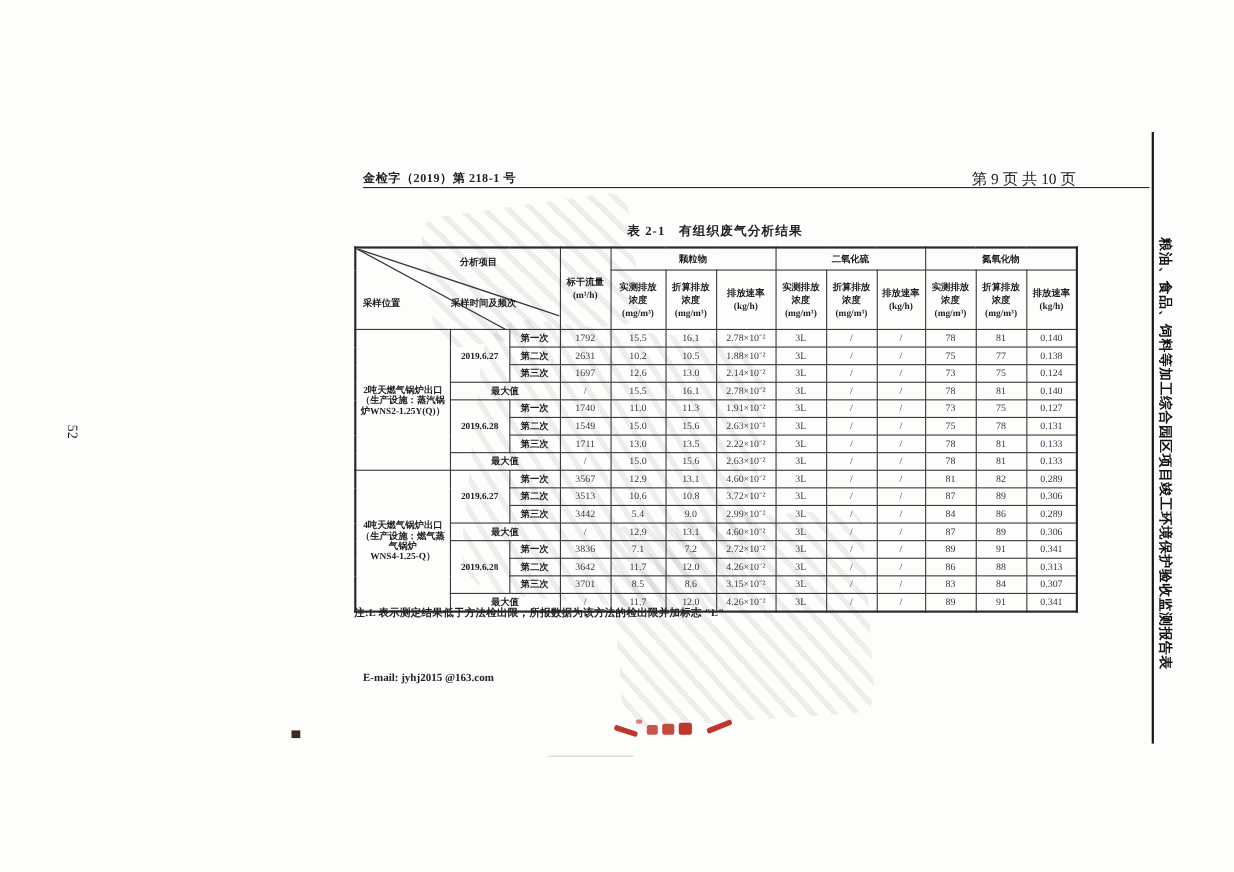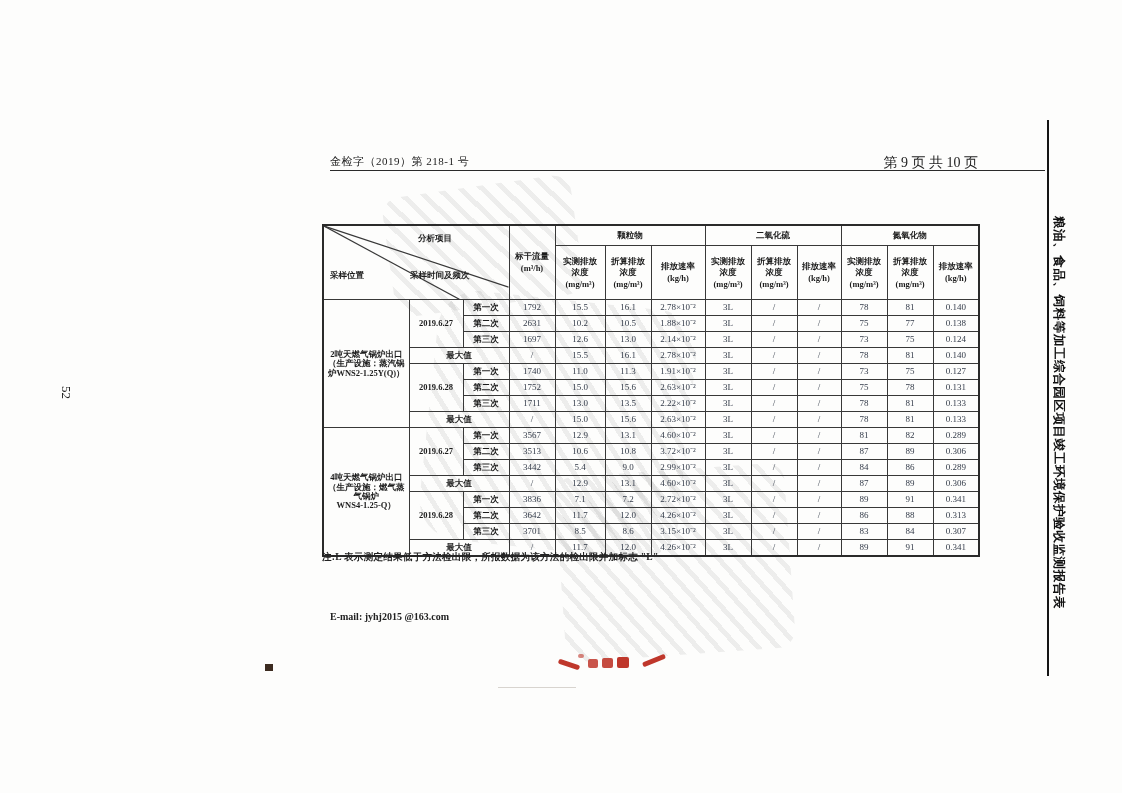--- a/index.html
+++ b/index.html
@@ -1,19 +1,19 @@
 <!DOCTYPE html>
 <html><head>
 <meta charset="utf-8">
 <style>
   html,body{margin:0;padding:0;background:#e8e8e8;}
   .page{position:relative;width:1122px;height:793px;background:#fdfdfc;overflow:hidden;
         font-family:"Liberation Serif",serif;color:#222;}
   
-  .doc-number{position:absolute;left:330px;top:154px;font-size:11px;font-weight:normal;letter-spacing:.5px;}
+  .doc-number{position:absolute;left:330px;top:154px;font-size:11px;font-weight:bold;letter-spacing:.5px;}
   .page-indicator{position:absolute;left:860px;top:154px;width:118px;text-align:right;font-size:14px;font-weight:normal;}
   .header-rule{position:absolute;left:330px;top:170px;width:715px;height:1.4px;background:#2a2a2a;}
   
   .table-title{position:absolute;left:322px;top:203px;width:656px;text-align:center;
                font-size:11.5px;font-weight:bold;letter-spacing:1px;}
   
   table.report-table{position:absolute;left:322px;top:224px;width:656px;border-collapse:collapse;
         table-layout:fixed;border:2px solid #2a2a2a;}
   .report-table th,.report-table td{border:1px solid #383838;padding:0;text-align:center;
         vertical-align:middle;overflow:hidden;}
@@ -67,20 +67,21 @@
 <div class="page">
 
   <div class="wm wm1"></div>
   <div class="wm wm2"></div>
   <div class="wm wm3"></div>
 
   <div class="doc-number">金检字（2019）第 218-1 号</div>
   <div class="page-indicator">第 9 页 共 10 页</div>
   <div class="header-rule"></div>
 
+  <div class="table-title">表 2-1　有组织废气分析结果</div>
 
   <table class="report-table">
     <colgroup>
       <col style="width:86px">
         <col style="width:54px">
         <col style="width:46px">
         <col style="width:46px">
       <col style="width:50px">
         <col style="width:46px">
         <col style="width:54px">
@@ -201,21 +202,21 @@
           <td class="num">1.91×10⁻²</td>
           <td class="num">3L</td>
           <td class="num">/</td>
           <td class="num">/</td>
           <td class="num">73</td>
           <td class="num">75</td>
           <td class="num">0.127</td>
         </tr>
         <tr>
           <td class="cjk">第二次</td>
-          <td class="num">1752</td>
+          <td class="num">1549</td>
           <td class="num">15.0</td>
           <td class="num">15.6</td>
           <td class="num">2.63×10⁻²</td>
           <td class="num">3L</td>
           <td class="num">/</td>
           <td class="num">/</td>
           <td class="num">75</td>
           <td class="num">78</td>
           <td class="num">0.131</td>
         </tr>

